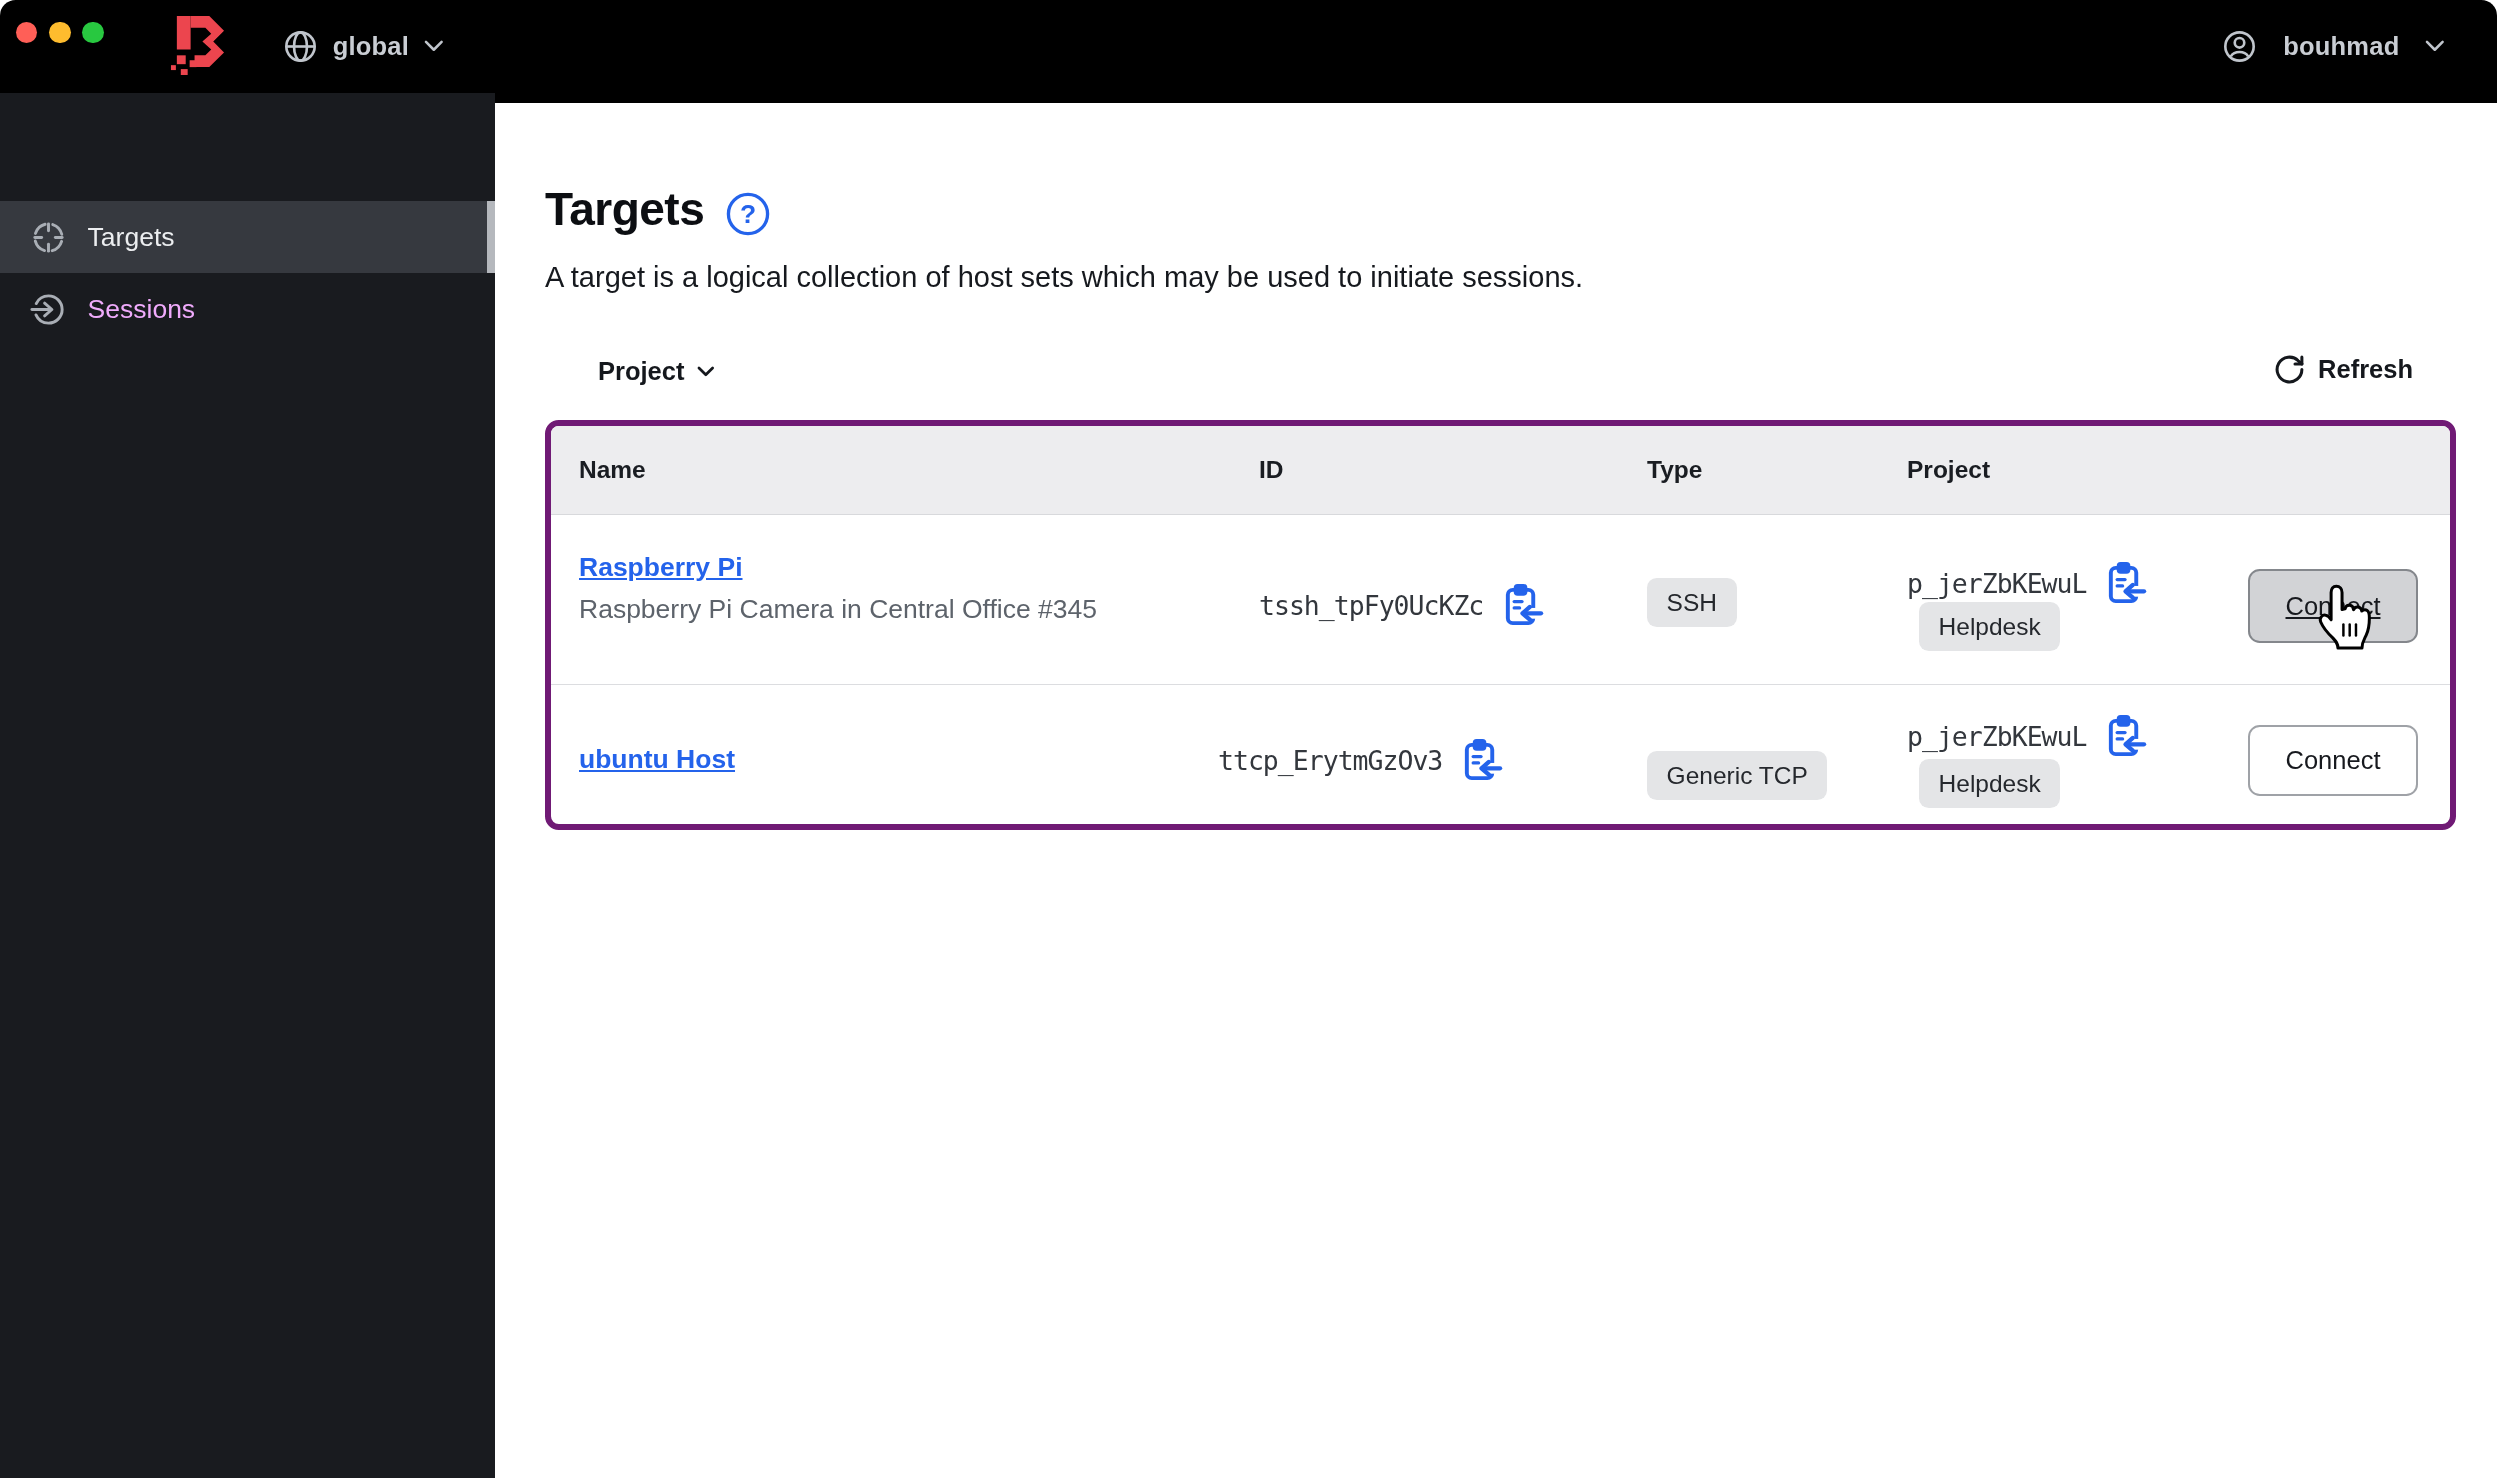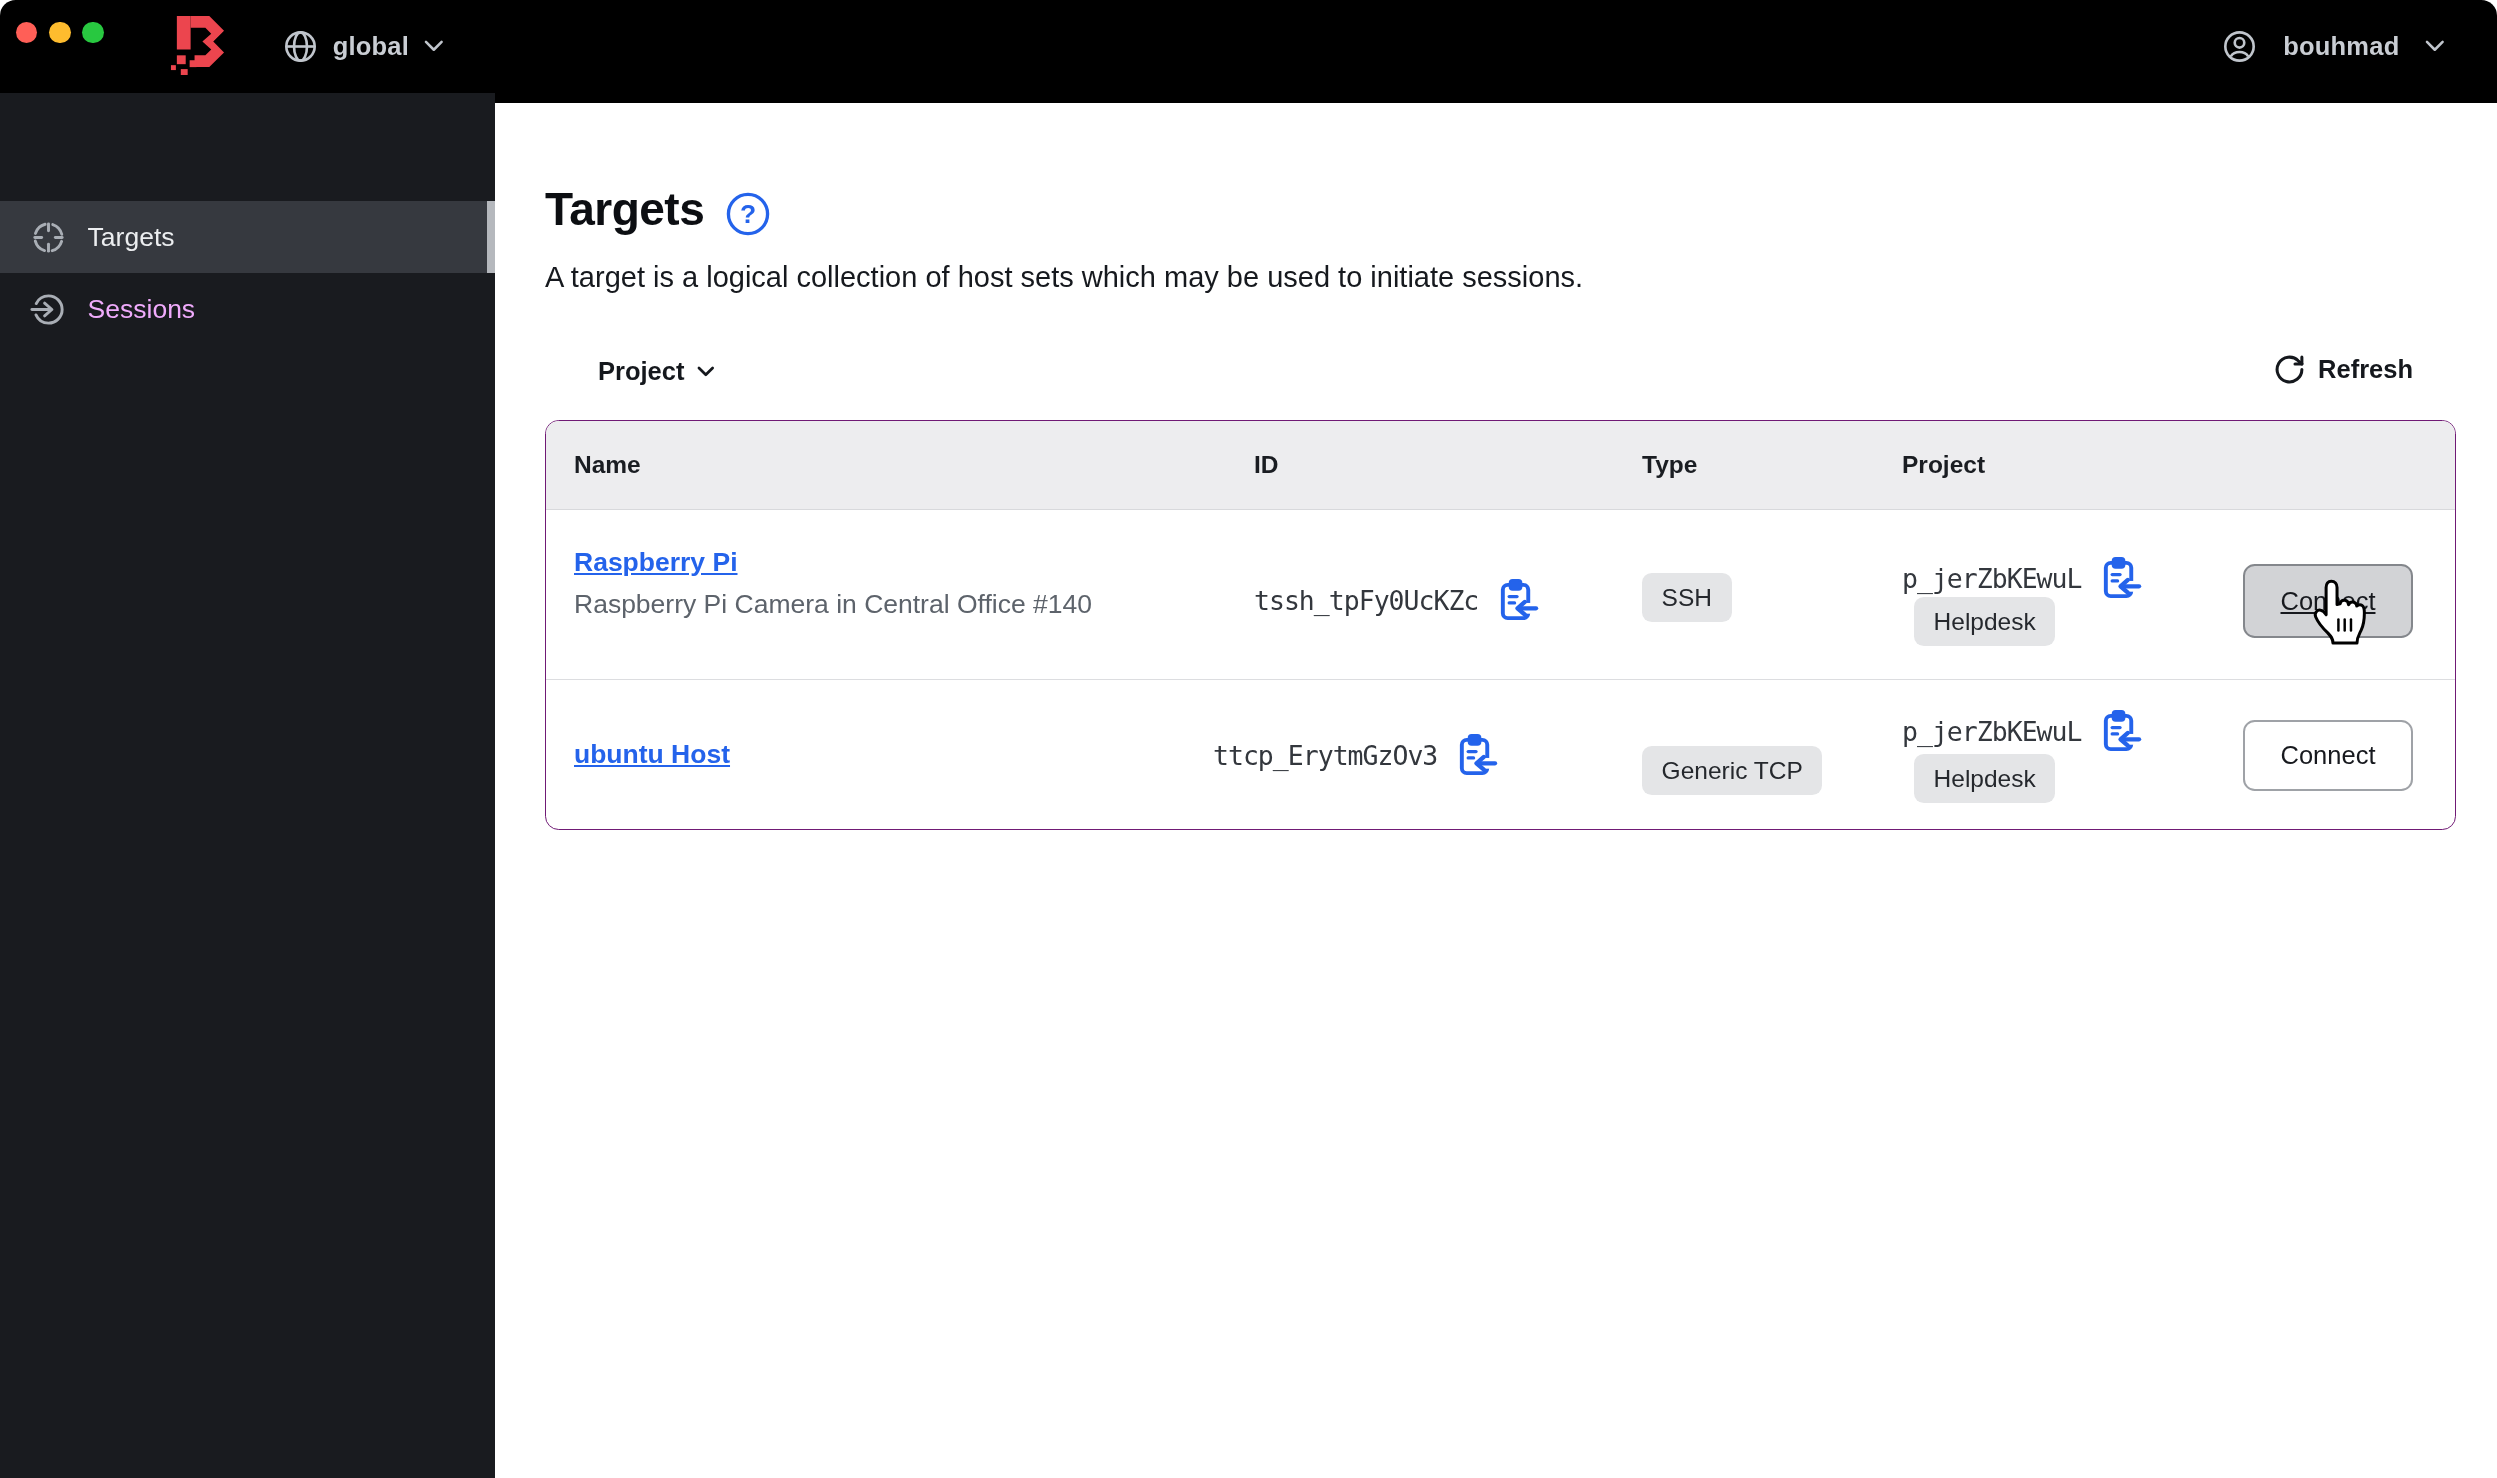--- a/index.html
+++ b/index.html
@@ -26,21 +26,21 @@
   .nav-item.active{background:#36393f;}
   .nav-item.active .nav-label{color:#eceef0;}
   .nav-item.active .indicator{position:absolute;right:0;top:0;width:7.8px;height:72px;background:#b5b8bd;}
   
   .page-title{position:absolute;left:545px;top:182px;font-size:46px;font-weight:700;color:#0c0e12;letter-spacing:-0.5px;}
   .help-icon{position:absolute;left:725px;top:191px;}
   .subtitle{position:absolute;left:545px;top:261px;font-size:29px;color:#16191e;}
   .filter{position:absolute;left:598px;top:357px;display:flex;align-items:center;gap:11.8px;font-size:25.5px;font-weight:600;color:#15181d;cursor:pointer;}
   .refresh{position:absolute;right:84px;top:353px;display:flex;align-items:center;gap:11.8px;font-size:25.5px;font-weight:600;color:#15181d;cursor:pointer;}
   
-  .table{position:absolute;left:545px;top:420px;width:1911px;height:410px;border:1px solid #701a75;border-radius:13.7px;box-sizing:border-box;background:#fff;overflow:hidden;}
+  .table{position:absolute;left:545px;top:420px;width:1911px;height:410px;border:6px solid #701a75;border-radius:13.7px;box-sizing:border-box;background:#fff;overflow:hidden;}
   .thead{position:relative;height:88px;background:#ededef;border-bottom:1px solid #d8d9dc;}
   .th{position:absolute;top:0;height:88px;display:flex;align-items:center;font-size:24.5px;font-weight:600;color:#1a1d22;}
   .th.c-name{left:28px;} .th.c-id{left:708px;} .th.c-type{left:1096px;} .th.c-project{left:1356px;}
   .row{position:relative;}
   .row.r1{height:169px;border-bottom:1px solid #dcdde0;}
   .row.r2{height:151px;}
   .name-link{font-size:26.5px;font-weight:600;color:#2463eb;text-decoration:underline;cursor:pointer;}
   .row-desc{font-size:26.5px;color:#5d636b;}
   .cell{position:absolute;}
   .idline{display:flex;align-items:center;gap:17.6px;height:47px;}
@@ -159,21 +159,21 @@
     <div class="thead">
       <div class="th c-name">Name</div>
       <div class="th c-id">ID</div>
       <div class="th c-type">Type</div>
       <div class="th c-project">Project</div>
     </div>
 
     <div class="row r1">
       <div class="cell" style="left:28px;top:37px;">
         <div><a class="name-link">Raspberry Pi</a></div>
-        <div class="row-desc" style="margin-top:10.8px;">Raspberry Pi Camera in Central Office #140</div>
+        <div class="row-desc" style="margin-top:10.8px;">Raspberry Pi Camera in Central Office #345</div>
       </div>
       <div class="cell idline" style="left:708px;top:67px;">
         <span class="mono">tssh_tpFy0UcKZc</span>
         <svg width="43" height="47" viewBox="0 0 44 48">
           <rect x="7" y="8" width="26" height="34" rx="5" fill="none" stroke="#2463eb" stroke-width="4"></rect>
           <rect x="14" y="3" width="12" height="10" rx="3" fill="#2463eb" stroke="#2463eb" stroke-width="2"></rect>
           <line x1="13.5" y1="20" x2="21.5" y2="20" stroke="#2463eb" stroke-width="3.4" stroke-linecap="round"></line>
           <line x1="13.5" y1="26.5" x2="19" y2="26.5" stroke="#2463eb" stroke-width="3.4" stroke-linecap="round"></line>
           <line x1="41" y1="32" x2="23" y2="32" stroke="#ffffff" stroke-width="11"></line>
           <line x1="41" y1="32" x2="23" y2="32" stroke="#2463eb" stroke-width="4.4" stroke-linecap="round"></line>

